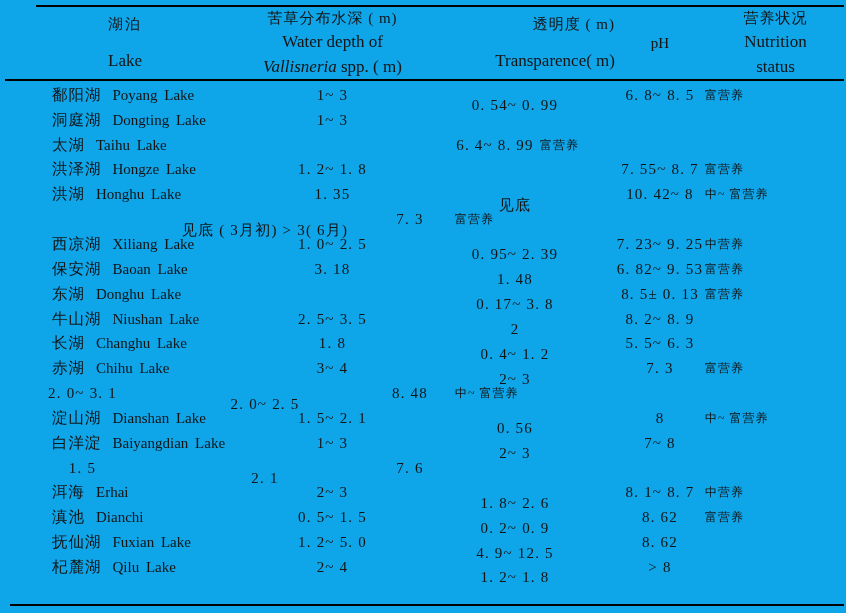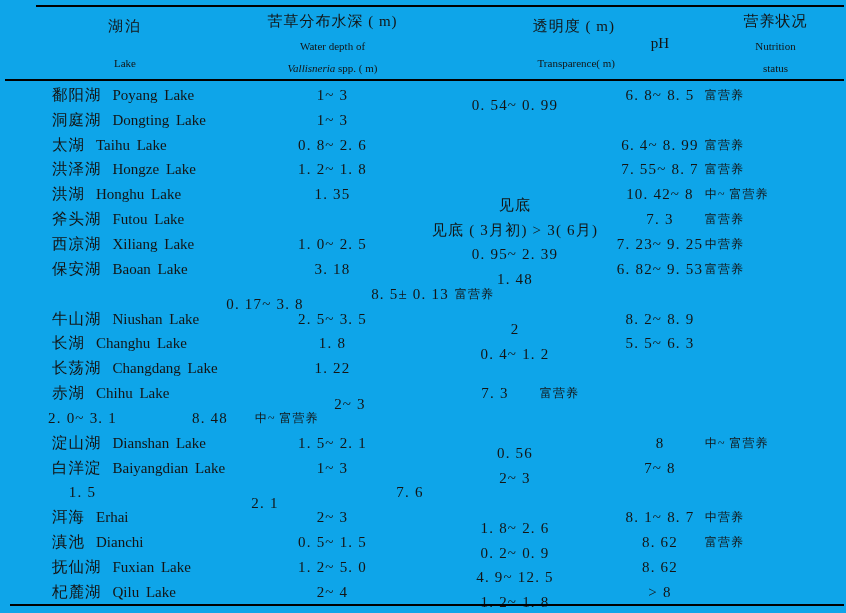--- a/index.html
+++ b/index.html
@@ -18,21 +18,21 @@
 
   .thead{
     position:absolute;top:7px;left:0;width:846px;height:72px;
     display:flex;
   }
   .th{
     display:flex;flex-direction:column;justify-content:space-around;
     align-items:center;text-align:center;white-space:nowrap;
   }
   .th .h-cn{font-size:15px;letter-spacing:2px;}
-  .th .h-en{font-size:11px;}
+  .th .h-en{font-size:17px;}
   .c1{width:250px;}
   .c2{width:165px;}
   .c3{width:200px;align-items:flex-end;}
   .c4{width:90px;}
   .c5{width:141px;}
 
   .tbody{position:absolute;top:83px;left:0;width:846px;}
   .tr{display:flex;height:24.85px;align-items:center;}
   .td{white-space:nowrap;overflow:visible;}
   .td-lake{width:250px;text-align:left;padding-left:52px;box-sizing:border-box;}
@@ -98,21 +98,20 @@
     <div class="td td-trans num"></div>
     <div class="td td-ph num"></div>
     <div class="td td-nutrition"></div>
   </div>
 
   <div class="tr">
     <div class="td td-lake">
       <span class="cn">太湖</span>
       <span class="en">Taihu Lake</span>
     </div>
-    <div class="td td-depth num">0. 8~ 2. 6</div>
     <div class="td td-trans num"></div>
     <div class="td td-ph num">6. 4~ 8. 99</div>
     <div class="td td-nutrition">富营养</div>
   </div>
 
   <div class="tr">
     <div class="td td-lake">
       <span class="cn">洪泽湖</span>
       <span class="en">Hongze Lake</span>
     </div>
@@ -127,24 +126,20 @@
       <span class="cn">洪湖</span>
       <span class="en">Honghu Lake</span>
     </div>
     <div class="td td-depth num">1. 35</div>
     <div class="td td-trans num">见底</div>
     <div class="td td-ph num">10. 42~ 8</div>
     <div class="td td-nutrition">中~ 富营养</div>
   </div>
 
   <div class="tr">
-    <div class="td td-lake">
-      <span class="cn">斧头湖</span>
-      <span class="en">Futou Lake</span>
-    </div>
     <div class="td td-depth num"></div>
     <div class="td td-trans num">见底 ( 3月初) &gt; 3( 6月)</div>
     <div class="td td-ph num">7. 3</div>
     <div class="td td-nutrition">富营养</div>
   </div>
 
   <div class="tr">
     <div class="td td-lake">
       <span class="cn">西凉湖</span>
       <span class="en">Xiliang Lake</span>
@@ -160,20 +155,24 @@
       <span class="cn">保安湖</span>
       <span class="en">Baoan Lake</span>
     </div>
     <div class="td td-depth num">3. 18</div>
     <div class="td td-trans num">1. 48</div>
     <div class="td td-ph num">6. 82~ 9. 53</div>
     <div class="td td-nutrition">富营养</div>
   </div>
 
   <div class="tr">
+    <div class="td td-lake">
+      <span class="cn">东湖</span>
+      <span class="en">Donghu Lake</span>
+    </div>
     <div class="td td-depth num"></div>
     <div class="td td-trans num">0. 17~ 3. 8</div>
     <div class="td td-ph num">8. 5± 0. 13</div>
     <div class="td td-nutrition">富营养</div>
   </div>
 
   <div class="tr">
     <div class="td td-lake">
       <span class="cn">牛山湖</span>
       <span class="en">Niushan Lake</span>
@@ -188,43 +187,35 @@
     <div class="td td-lake">
       <span class="cn">长湖</span>
       <span class="en">Changhu Lake</span>
     </div>
     <div class="td td-depth num">1. 8</div>
     <div class="td td-trans num">0. 4~ 1. 2</div>
     <div class="td td-ph num">5. 5~ 6. 3</div>
     <div class="td td-nutrition"></div>
   </div>
 
-  <div class="tr">
-    <div class="td td-lake">
-      <span class="cn">长荡湖</span>
-      <span class="en">Changdang Lake</span>
-    </div>
-    <div class="td td-depth num">1. 22</div>
-    <div class="td td-trans num"></div>
-    <div class="td td-ph num"></div>
-    <div class="td td-nutrition"></div>
-  </div>
 
   <div class="tr">
     <div class="td td-lake">
       <span class="cn">赤湖</span>
       <span class="en">Chihu Lake</span>
     </div>
+    <div class="td td-depth num">3~ 4</div>
     <div class="td td-trans num">2~ 3</div>
     <div class="td td-ph num">7. 3</div>
     <div class="td td-nutrition">富营养</div>
   </div>
 
   <div class="tr">
     <div class="td td-depth num">2. 0~ 3. 1</div>
+    <div class="td td-trans num">2. 0~ 2. 5</div>
     <div class="td td-ph num">8. 48</div>
     <div class="td td-nutrition">中~ 富营养</div>
   </div>
 
   <div class="tr">
     <div class="td td-lake">
       <span class="cn">淀山湖</span>
       <span class="en">Dianshan Lake</span>
     </div>
     <div class="td td-depth num">1. 5~ 2. 1</div>

